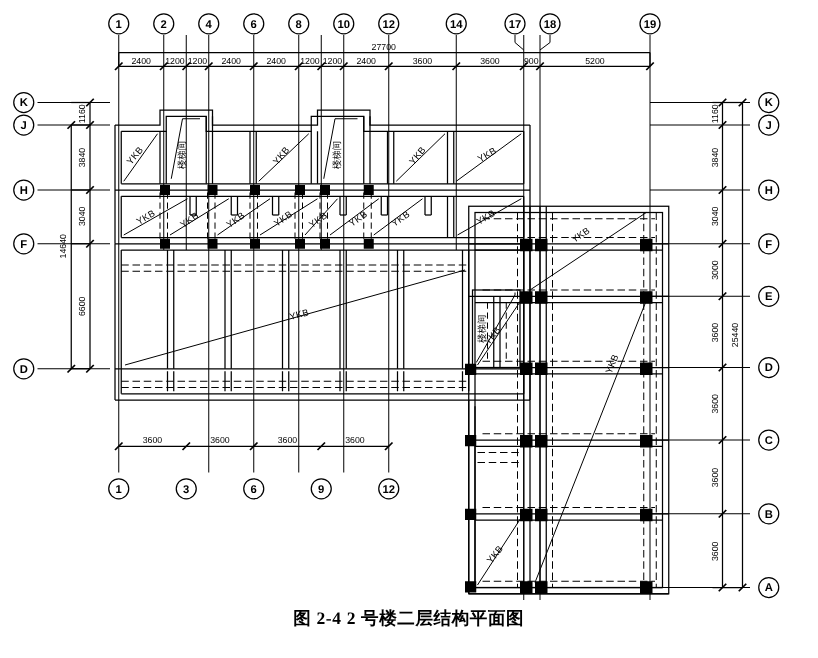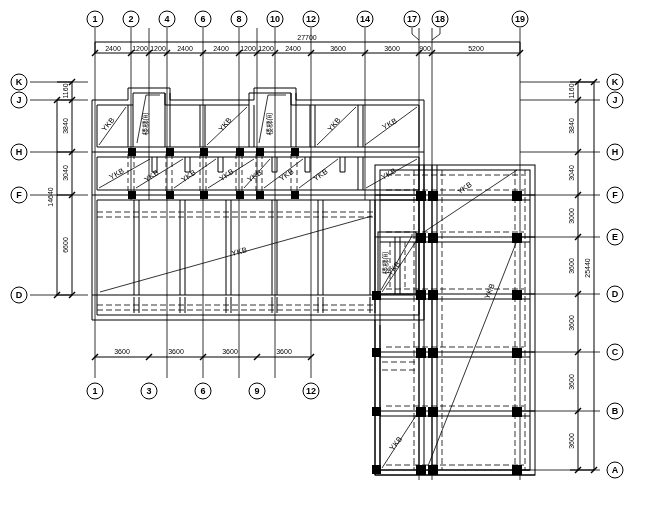--- a/index.html
+++ b/index.html
@@ -638,14 +638,15 @@
       <text class="axl" x="257" y="391">9</text>
     </g>
     <g>
       <circle class="cir" cx="311" cy="391" r="8"></circle>
       <text class="axl" x="311" y="391">12</text>
     </g>
   </g>
 
 </svg>
 
+<div class="caption">图 2-4 2 号楼二层结构平面图</div>
 
 </div>
 
 </body></html>

